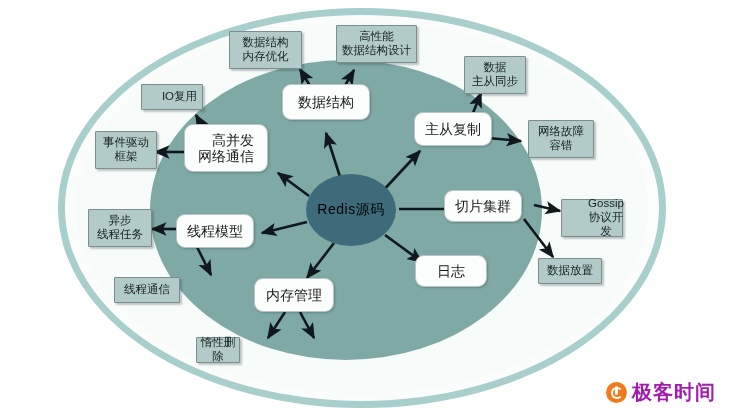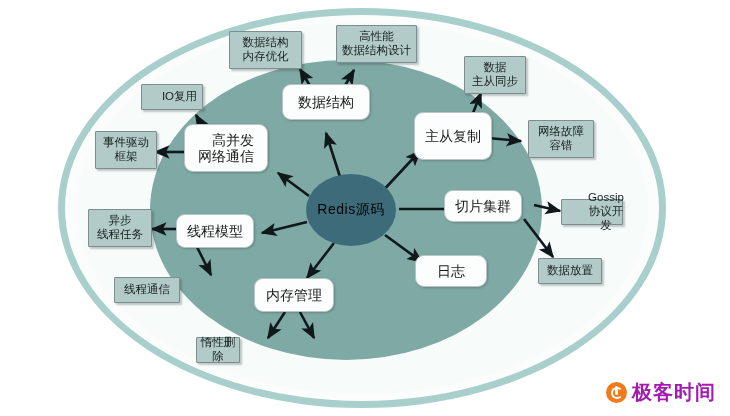--- a/index.html
+++ b/index.html
@@ -210,21 +210,21 @@
 
   <div class="node-main" style="left:282px;top:84px;width:88px;height:36px;">数据结构</div>
 
   <div class="node-main" style="left:184px;top:124px;width:84px;height:48px;white-space:pre-line;text-align:right;">高并发
 网络通信</div>
 
   <div class="node-main" style="left:176px;top:214px;width:78px;height:34px;">线程模型</div>
 
   <div class="node-main" style="left:254px;top:278px;width:80px;height:34px;">内存管理</div>
 
-  <div class="node-main" style="left:414px;top:112px;width:78px;height:48px;text-align:right;">主从复制</div>
+  <div class="node-main" style="left:414px;top:112px;width:78px;height:34px;text-align:right;">主从复制</div>
 
   <div class="node-main" style="left:444px;top:190px;width:78px;height:32px;">切片集群</div>
 
   <div class="node-main" style="left:415px;top:255px;width:72px;height:32px;">日志</div>
 
   <div class="node-leaf" style="left:229px;top:31px;width:73px;height:38px;white-space:pre-line;">数据结构
 内存优化</div>
 
   <div class="node-leaf" style="left:336px;top:25px;width:81px;height:38px;white-space:pre-line;">高性能
 数据结构设计</div>
@@ -241,21 +241,21 @@
 
   <div class="node-leaf" style="left:196px;top:337px;width:44px;height:26px;">惰性删除</div>
 
 
   <div class="node-leaf" style="left:464px;top:56px;width:62px;height:38px;white-space:pre-line;">数据
 主从同步</div>
 
   <div class="node-leaf" style="left:528px;top:120px;width:66px;height:38px;white-space:pre-line;">网络故障
 容错</div>
 
-  <div class="node-leaf" style="left:561px;top:199px;width:62px;height:26px;white-space:pre-line;padding-left:28px;">Gossip
+  <div class="node-leaf" style="left:561px;top:199px;width:62px;height:38px;white-space:pre-line;padding-left:28px;">Gossip
 协议开发</div>
 
   <div class="node-leaf" style="left:538px;top:258px;width:64px;height:26px;">数据放置</div>
 
   <div class="logo">
     <div class="logo-mark"></div>
     <div class="logo-text">极客时间</div>
   </div>
 
 </div>

